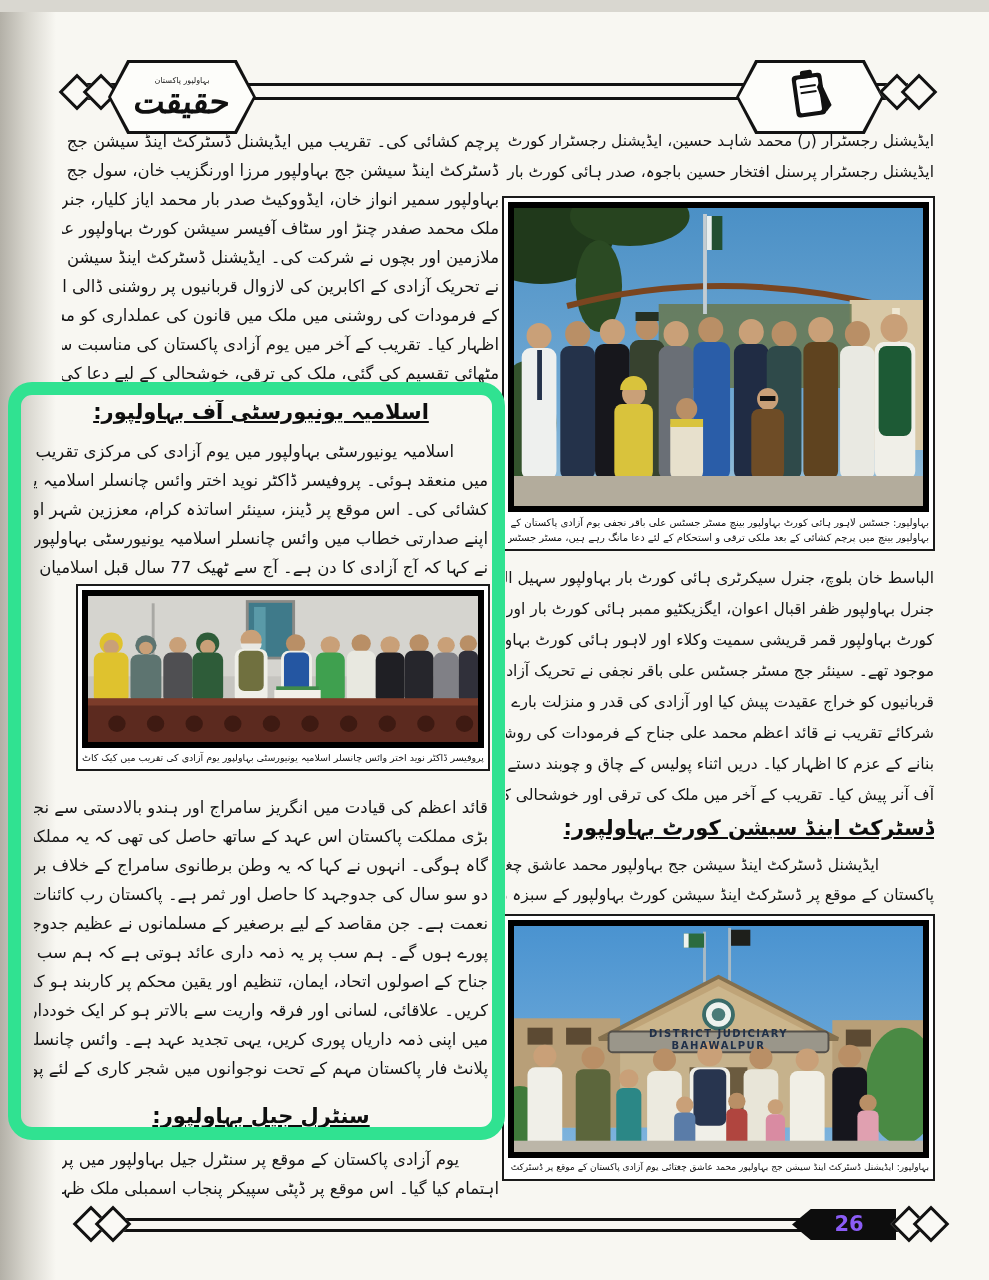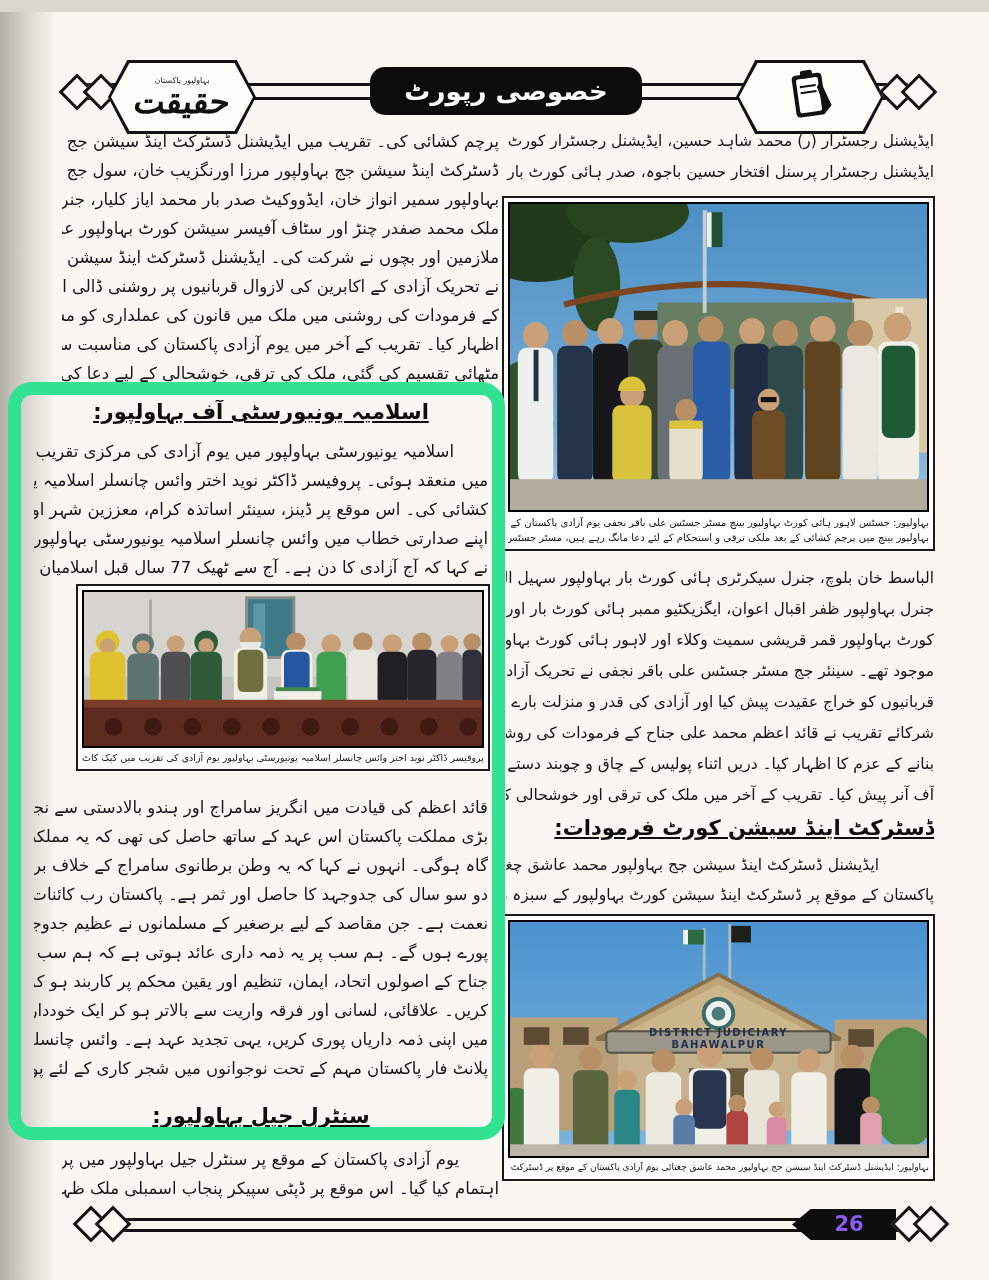--- a/index.html
+++ b/index.html
@@ -30,21 +30,21 @@
   .jline { position:absolute; direction:rtl; text-align:justify; text-align-last:justify;
     white-space:nowrap; overflow:hidden; color:#151515; }
   .ll { left:62px;  width:437px; height:28px; font-size:16.5px; line-height:28px; }
   .hl { left:34px;  width:454px; height:28px; font-size:16.5px; line-height:28px; }
   .rl { left:506px; width:428px; height:27px; font-size:15.5px; line-height:27px; }
   .urdu-heading { position:absolute; direction:rtl; font-weight:bold; font-size:21px;
     color:#0e0e0e; white-space:nowrap; overflow:hidden;text-decoration:underline; }
   .underlined { border-bottom:2.5px solid #111; padding-bottom:2px; }
   
   .photo-frame { position:absolute; background:#fff; border:2px solid #1b1b1b; padding:4px; }
-  .photo-img { position:relative; border:2px solid #000000; overflow:hidden; }
+  .photo-img { position:relative; border:6px solid #000000; overflow:hidden; }
   .photo-img svg { display:block; width:100%; height:100%; }
   .photo-cap { direction:rtl; color:#101010; white-space:nowrap; overflow:hidden; }
   .cap-center { text-align:center; }
   .cap-just { text-align:justify; text-align-last:justify; }
   .sign-overlay { position:absolute; left:23%; top:45%; width:54%; height:12%;
     font-size:10px; font-weight:bold; letter-spacing:1.5px; color:#203049;
     text-align:center; line-height:1.2; overflow:hidden; }
   
   .green-frame { position:absolute; left:8px; top:370px; width:497px; height:758px;
     border:13px solid #30e291; border-radius:24px; z-index:40; pointer-events:none; }
@@ -71,21 +71,20 @@
   <div class="dia" style="left:64px; top:67px;"></div>
   <div class="dia" style="left:88px; top:67px;"></div>
 
   <div class="hex" style="left:108px; top:48px; width:148px; height:74px;">
     <div class="hex-in">
       <div class="masthead-sub">بہاولپور پاکستان</div>
       <div class="masthead-title">حقیقت</div>
     </div>
   </div>
 
-  <div class="section-banner">خصوصی رپورٹ</div>
 
   <div class="hex" style="left:736px; top:48px; width:148px; height:74px;">
     <div class="hex-in">
       <span>
         <svg width="44" height="54" viewBox="0 0 44 54">
           <g transform="rotate(-8 22 27)">
             <rect x="6" y="6" width="30" height="42" rx="4" fill="#111"></rect>
             <rect x="10" y="10" width="22" height="34" rx="2" fill="#fff"></rect>
             <rect x="15" y="2" width="12" height="8" rx="2" fill="#111"></rect>
             <line x1="13" y1="18" x2="29" y2="18" stroke="#111" stroke-width="2"></line>
@@ -174,21 +173,21 @@
 
   <div class="jline rl" style="top:553px;">الباسط خان بلوچ، جنرل سیکرٹری ہائی کورٹ بار بہاولپور سہیل الکڑہ، ایڈیشنل ایڈووکیٹ</div>
   <div class="jline rl" style="top:584px;">جنرل بہاولپور ظفر اقبال اعوان، ایگزیکٹیو ممبر ہائی کورٹ بار اور پروٹوکول آفیسر لاہور ہائی</div>
   <div class="jline rl" style="top:615px;">کورٹ بہاولپور قمر قریشی سمیت وکلاء اور لاہور ہائی کورٹ بہاولپور بینچ کے افسران و ملازمین</div>
   <div class="jline rl" style="top:646px;">موجود تھے۔ سینئر جج مسٹر جسٹس علی باقر نجفی نے تحریک آزادی پاکستان کے مشاہیر کی لازوال</div>
   <div class="jline rl" style="top:677px;">قربانیوں کو خراج عقیدت پیش کیا اور آزادی کی قدر و منزلت بارے سیر حاصل گفتگو کی۔</div>
   <div class="jline rl" style="top:708px;">شرکائے تقریب نے قائد اعظم محمد علی جناح کے فرمودات کی روشنی میں ملک کو عظیم سے عظیم تر</div>
   <div class="jline rl" style="top:739px;">بنانے کے عزم کا اظہار کیا۔ دریں اثناء پولیس کے چاق و چوبند دستے نے معزز مہمانوں کو گارڈ</div>
   <div class="jline rl" style="top:770px;">آف آنر پیش کیا۔ تقریب کے آخر میں ملک کی ترقی اور خوشحالی کے لئے دعا بھی کی گئی۔</div>
 
-  <div class="urdu-heading" style="left:506px; top:804px; width:428px; text-align:right;">ڈسٹرکٹ اینڈ سیشن کورٹ فرمودات:</div>
+  <div class="urdu-heading" style="left:506px; top:804px; width:428px; text-align:right;">ڈسٹرکٹ اینڈ سیشن کورٹ بہاولپور:</div>
 
   <div class="jline rl" style="top:840px; padding-right:55px; padding-left:40px;">ایڈیشنل ڈسٹرکٹ اینڈ سیشن جج بہاولپور محمد عاشق چغتائی نے یوم آزادی</div>
   <div class="jline rl" style="top:870px;">پاکستان کے موقع پر ڈسٹرکٹ اینڈ سیشن کورٹ بہاولپور کے سبزہ زار میں منعقدہ تقریب میں</div>
 
   <div class="photo-frame" style="left:502px; top:902px; width:433px;">
     <div class="photo-img" style="height:238px;">
       <svg viewBox="0 0 424 240" preserveAspectRatio="none">
         <defs>
           <linearGradient id="sky2" x1="0" y1="0" x2="0" y2="1">
             <stop offset="0" stop-color="#4a93d0"></stop>

